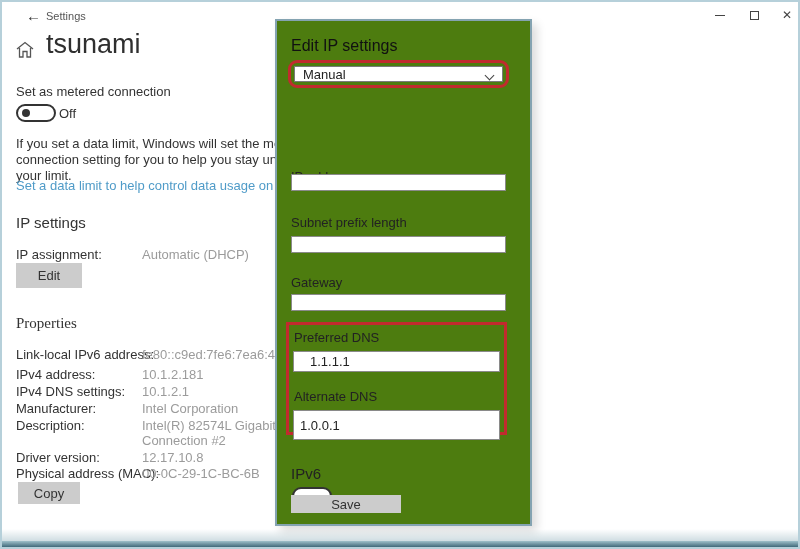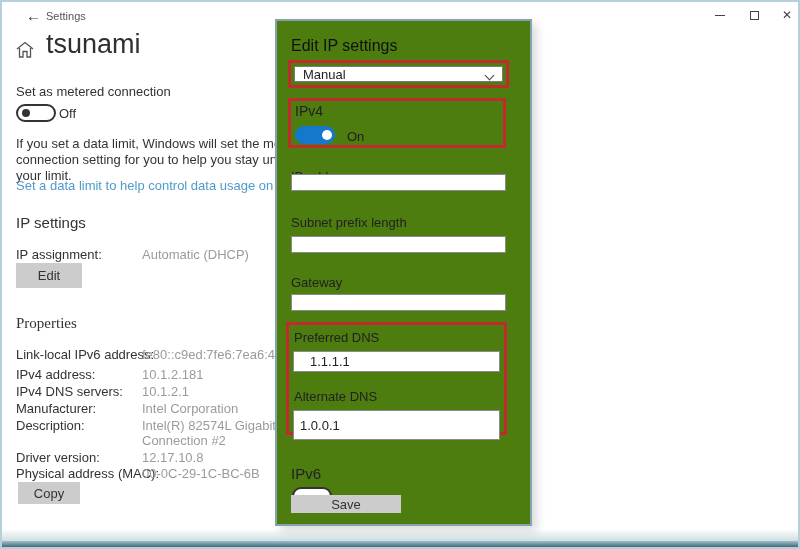--- a/index.html
+++ b/index.html
@@ -96,55 +96,48 @@
 <button class="abs btn" style="left:14px;top:261px;width:66px;height:25px;">Edit</button>
 
 <div class="abs h2" style="left:14px;top:313px;font-family:Liberation Serif, serif;">Properties</div>
 
 <div class="abs prow-label" style="left:14px;top:345px;">Link-local IPv6 address:</div>
 <div class="abs value" style="left:140px;top:345px;">fe80::c9ed:7fe6:7ea6:4970%6</div>
 
 <div class="abs prow-label" style="left:14px;top:365px;">IPv4 address:</div>
 <div class="abs value" style="left:140px;top:365px;">10.1.2.181</div>
 
-<div class="abs prow-label" style="left:14px;top:382px;">IPv4 DNS servers:</div>
+<div class="abs prow-label" style="left:14px;top:382px;">IPv4 DNS settings:</div>
 <div class="abs value" style="left:140px;top:382px;">10.1.2.1</div>
 
 <div class="abs prow-label" style="left:14px;top:399px;">Manufacturer:</div>
 <div class="abs value" style="left:140px;top:399px;">Intel Corporation</div>
 
 <div class="abs prow-label" style="left:14px;top:416px;">Description:</div>
 <div class="abs value pre" style="left:140px;top:416px;">Intel(R) 82574L Gigabit Network
 Connection #2</div>
 
 <div class="abs prow-label" style="left:14px;top:448px;">Driver version:</div>
 <div class="abs value" style="left:140px;top:448px;">12.17.10.8</div>
 
 <div class="abs prow-label" style="left:14px;top:464px;">Physical address (MAC):</div>
 <div class="abs value" style="left:140px;top:464px;">00-0C-29-1C-BC-6B</div>
 
 <button class="abs btn" style="left:16px;top:480px;width:62px;height:22px;">Copy</button>
 
 <div class="abs dialog">
   <div class="abs dlg-title">Edit IP settings</div>
 
-  <div class="abs hl" style="left:11px;top:39px;width:221px;height:28px;">
+  <div class="abs hl" style="left:11px;top:39px;width:221px;height:28px;border-radius:9px;">
     <div class="dropdown">
       <span>Manual</span>
       <span class="chev"></span>
     </div>
   </div>
 
-  <div class="abs hl" style="left:11px;top:77px;width:218px;height:50px;">
-    <div class="abs" style="left:4px;top:2px;font-size:14px;color:#222;">IPv4</div>
-    <div class="abs toggle-on" style="left:4px;top:25px;">
-        <span class="knob"></span>
-      </div>
-    <div class="abs" style="left:56px;top:28px;font-size:13px;color:#222;">On</div>
-  </div>
 
   <div class="abs field-label" style="left:14px;top:148px;">IP address</div>
   <input class="abs tbox" style="left: 14px; top: 153px; width: 215px; height: 17px;" value="">
 
   <div class="abs field-label" style="left:14px;top:194px;">Subnet prefix length</div>
   <input class="abs tbox" style="left: 14px; top: 215px; width: 215px; height: 17px;" value="">
 
   <div class="abs field-label" style="left:14px;top:254px;">Gateway</div>
   <input class="abs tbox" style="left: 14px; top: 273px; width: 215px; height: 17px;" value="">
 

